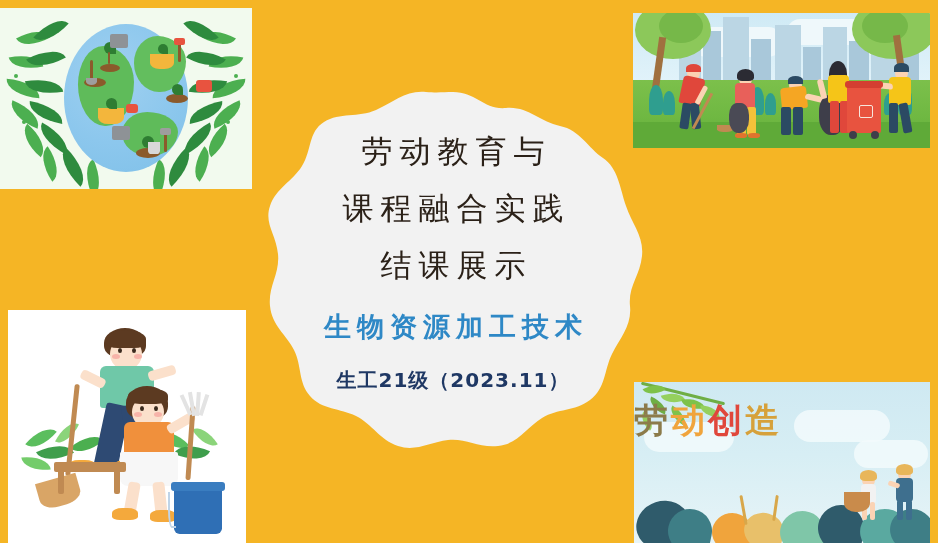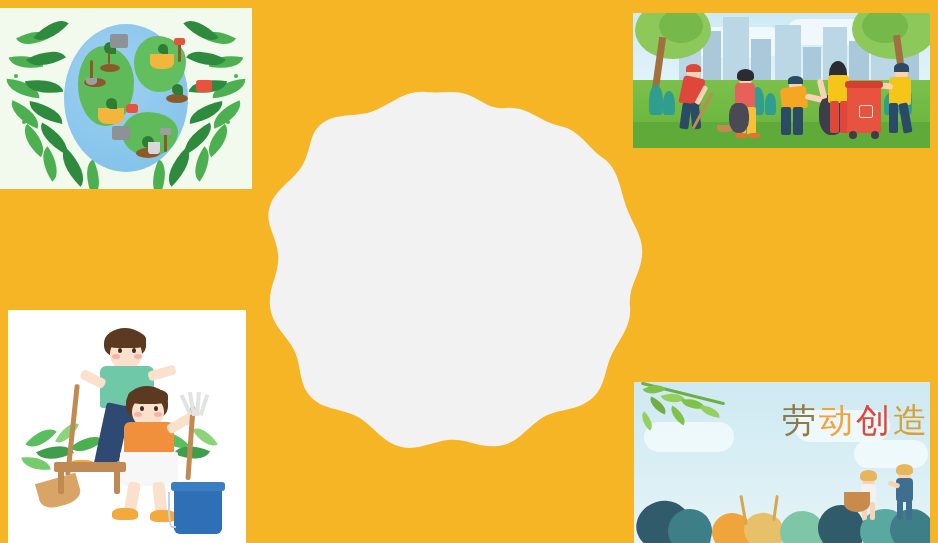--- a/index.html
+++ b/index.html
@@ -88,23 +88,23 @@
 
   
   #img-poster { left: 634px; top: 382px; width: 296px; height: 161px;
       background: linear-gradient(#CFE9F2 0%, #D7EEF4 45%, #E7F4F7 100%); }
   #img-poster .pcloud { position:absolute; background:#F2FAFC; border-radius:40px; opacity:.85; }
   #img-poster .leafspray { position:absolute; background:#7EC24A; border-radius:0 100% 0 100%; }
   #img-poster .branch { position:absolute; background:#6FAE45; }
   #img-poster .plantbed { position:absolute; left:0; right:0; bottom:0; height:56px; }
   #img-poster .bigleaf { position:absolute; border-radius:50% 50% 10% 50%; }
   #img-poster .poster-line {
-    position:absolute; left:0; right:0; text-align:right;
+    position:absolute; left:0; right:0; text-align:left;
     font-family:"DejaVu Sans","Liberation Sans",sans-serif;
-    font-weight:normal; letter-spacing:3px; white-space:nowrap;
+    font-weight:bold; letter-spacing:3px; white-space:nowrap;
   }
   #img-poster .pl1 { top:16px; font-size:34px; }
   #img-poster .pl2 { top:58px; font-size:44px; }
   #img-poster .pfig { position:absolute; }
   #img-poster .basket { position:absolute; background:#C98B4B; border-radius:0 0 45% 45%; }
 
   
   #badge {
     position: absolute;
     left: 258px;
@@ -457,14 +457,21 @@
                C10 198 22 186 20 166
                C18 146 6 136 12 118
                C18 100 34 94 44 78
                C54 62 50 44 66 34
                C82 24 100 30 118 22
                C136 14 148 2 168 4
                C180 5 186 4 195 4 Z" fill="#F2F2F2"></path>
     </svg>
   </div>
 
+  <div id="badge-text">
+    <div class="t-line">劳动教育与</div>
+    <div class="t-line">课程融合实践</div>
+    <div class="t-line">结课展示</div>
+    <div class="t-sub">生物资源加工技术</div>
+    <div class="t-date">生工21级（2023.11）</div>
+  </div>
 
 </div>
 
 </body></html>

